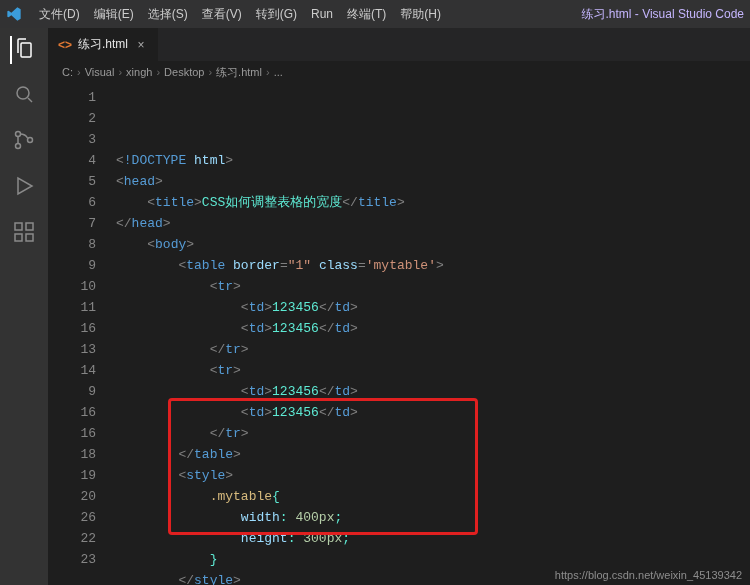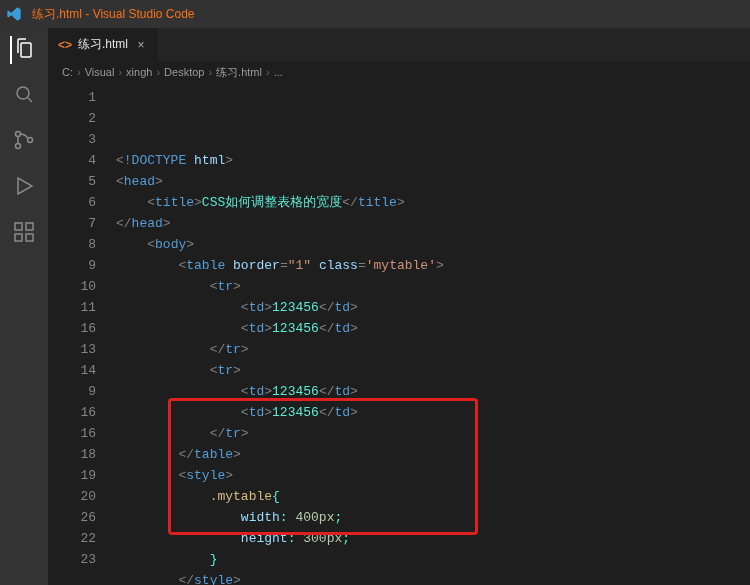--- a/index.html
+++ b/index.html
@@ -1,19 +1,19 @@
 <!DOCTYPE html>
 <html><head>
 <meta charset="utf-8">
 <style>
   html,body{margin:0;padding:0;background:#1e1e1e;color:#d4d4d4;font-family:Consolas,"Courier New",monospace;font-size:13px;width:750px;height:585px;overflow:hidden}
   .menubar{height:28px;background:#323233;display:flex;align-items:center;padding:0 6px;color:#ccc;font-family:"Segoe UI",sans-serif;font-size:12px}
   .menubar .logo{width:16px;height:16px;margin-right:10px}
   .menubar .mitem{padding:0 7px;cursor:default}
-  .menubar .title{flex:1;text-align:left;color:#f97316}
+  .menubar .title{flex:1;text-align:right;color:#c4b5fd}
   .body{display:flex;height:557px}
   .activitybar{width:48px;background:#333333;display:flex;flex-direction:column;align-items:center;padding-top:8px;gap:18px}
   .activitybar svg{width:24px;height:24px;stroke:#8a8a8a;fill:none;stroke-width:1.5}
   .activitybar .active svg{stroke:#fff}
   .activitybar .active{border-left:2px solid #fff;padding-left:0;margin-left:-2px}
   .editor{flex:1;display:flex;flex-direction:column;background:#1e1e1e;position:relative}
   .tabbar{height:33px;background:#252526;display:flex;align-items:stretch}
   .tab{background:#1e1e1e;display:flex;align-items:center;padding:0 10px;gap:6px;font-family:"Segoe UI",sans-serif;font-size:12px;color:#e6e6e6}
   .tab .ficon{color:#e37933;font-weight:bold}
   .tab .close{color:#aaa;width:14px;text-align:center}
@@ -37,20 +37,21 @@
   .ws{display:inline-block}
   .gline{display:block}
 </style>
 </head>
 <body>
 
 <div class="menubar">
   <svg class="logo" viewBox="0 0 24 24">
       <path fill="#3b9cda" d="M17 2l5 3v14l-5 3-9-8-4 3-2-1V8l2-1 4 3 9-8z"></path>
     </svg>
+  <span id="menus"><span class="mitem">文件(D)</span><span class="mitem">编辑(E)</span><span class="mitem">选择(S)</span><span class="mitem">查看(V)</span><span class="mitem">转到(G)</span><span class="mitem">Run</span><span class="mitem">终端(T)</span><span class="mitem">帮助(H)</span></span>
   <span class="title">练习.html - Visual Studio Code</span>
 </div>
 
 <div class="body">
   <div class="activitybar">
     <div class="active"><svg viewBox="0 0 24 24">
           <path d="M14 3H7a1 1 0 0 0-1 1v13M10 7h8a1 1 0 0 1 1 1v12a1 1 0 0 1-1 1h-8a1 1 0 0 1-1-1V8a1 1 0 0 1 1-1z"></path>
         </svg></div>
     <div><svg viewBox="0 0 24 24">
           <circle cx="11" cy="11" r="6"></circle>
@@ -117,14 +118,15 @@
           <span class="gline">19</span>
           <span class="gline">20</span>
           <span class="gline">26</span>
           <span class="gline">22</span>
           <span class="gline">23</span>
         </div>
       <div class="lines" id="lines">
         <div class="hl-box" id="hlbox" style="top: 315px; left: 60px; width: 304px; height: 131px;"></div>
       <div><span class="pun">&lt;</span><span class="doct">!DOCTYPE </span><span class="attr">html</span><span class="pun">&gt;</span></div><div><span class="pun">&lt;</span><span class="tag">head</span><span class="pun">&gt;</span></div><div><span class="ws">    </span><span class="pun">&lt;</span><span class="tag">title</span><span class="pun">&gt;</span><span class="txt">CSS如何调整表格的宽度</span><span class="pun">&lt;/</span><span class="tag">title</span><span class="pun">&gt;</span></div><div><span class="pun">&lt;/</span><span class="tag">head</span><span class="pun">&gt;</span></div><div><span class="ws">    </span><span class="pun">&lt;</span><span class="tag">body</span><span class="pun">&gt;</span></div><div><span class="ws">        </span><span class="pun">&lt;</span><span class="tag">table</span><span class="txt"> </span><span class="attr">border</span><span class="pun">=</span><span class="str">"1"</span><span class="txt"> </span><span class="attr">class</span><span class="pun">=</span><span class="str">'mytable'</span><span class="pun">&gt;</span></div><div><span class="ws">            </span><span class="pun">&lt;</span><span class="tag">tr</span><span class="pun">&gt;</span></div><div><span class="ws">                </span><span class="pun">&lt;</span><span class="tag">td</span><span class="pun">&gt;</span><span class="txt">123456</span><span class="pun">&lt;/</span><span class="tag">td</span><span class="pun">&gt;</span></div><div><span class="ws">                </span><span class="pun">&lt;</span><span class="tag">td</span><span class="pun">&gt;</span><span class="txt">123456</span><span class="pun">&lt;/</span><span class="tag">td</span><span class="pun">&gt;</span></div><div><span class="ws">            </span><span class="pun">&lt;/</span><span class="tag">tr</span><span class="pun">&gt;</span></div><div><span class="ws">            </span><span class="pun">&lt;</span><span class="tag">tr</span><span class="pun">&gt;</span></div><div><span class="ws">                </span><span class="pun">&lt;</span><span class="tag">td</span><span class="pun">&gt;</span><span class="txt">123456</span><span class="pun">&lt;/</span><span class="tag">td</span><span class="pun">&gt;</span></div><div><span class="ws">                </span><span class="pun">&lt;</span><span class="tag">td</span><span class="pun">&gt;</span><span class="txt">123456</span><span class="pun">&lt;/</span><span class="tag">td</span><span class="pun">&gt;</span></div><div><span class="ws">            </span><span class="pun">&lt;/</span><span class="tag">tr</span><span class="pun">&gt;</span></div><div><span class="ws">        </span><span class="pun">&lt;/</span><span class="tag">table</span><span class="pun">&gt;</span></div><div><span class="ws">        </span><span class="pun">&lt;</span><span class="tag">style</span><span class="pun">&gt;</span></div><div><span class="ws">            </span><span class="sel">.mytable</span><span class="txt">{</span></div><div><span class="ws">                </span><span class="prop">width</span><span class="txt">: </span><span class="num">400px</span><span class="txt">;</span></div><div><span class="ws">                </span><span class="prop">height</span><span class="txt">: </span><span class="num">300px</span><span class="txt">;</span></div><div><span class="ws">            </span><span class="txt">}</span></div><div><span class="ws">        </span><span class="pun">&lt;/</span><span class="tag">style</span><span class="pun">&gt;</span></div></div>
     </div>
+    <div class="watermark">https://blog.csdn.net/weixin_45139342</div>
   </div>
 </div>
 
 </body></html>

